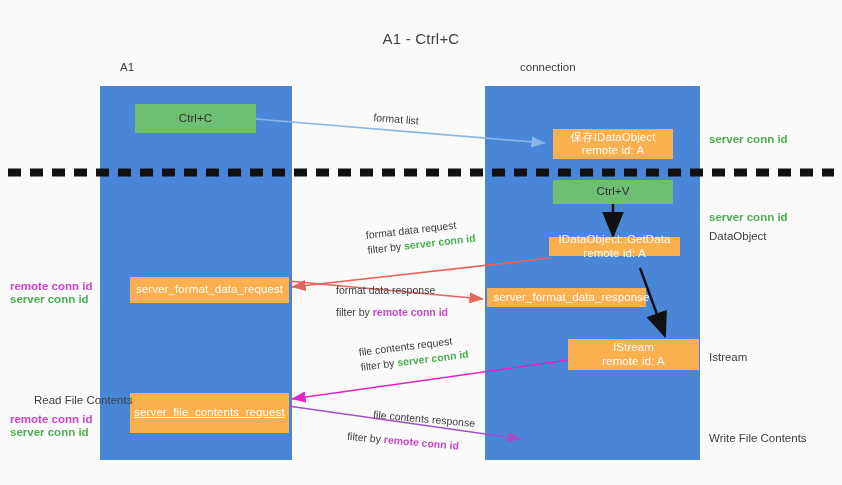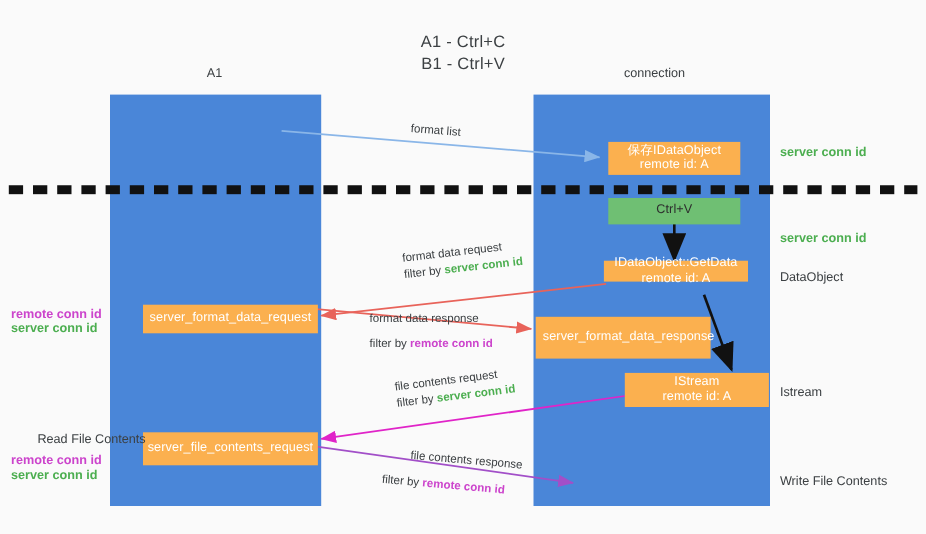--- a/index.html
+++ b/index.html
@@ -39,21 +39,20 @@
     color: #3c4043;
     letter-spacing: .2px;
     margin-top: 20px;
   }
   .title.l1 { top: 10px; }
   .title.l2 { top: 30px; }
 
   
   .col-head {
     position: absolute;
-    text-align: center;
     font-size: 11.5px;
     color: #3c4043;
     line-height: 14px;
   }
 
   
   .lane {
     position: absolute;
     background: #4a86d8;
   }
@@ -106,21 +105,20 @@
     width: 842px;
     height: 9px;
   }
 </style>
 </head>
 <body>
 
 <div id="stage">
 
   <div class="title l1">A1 - Ctrl+C</div>
-  <div class="title l2">B1 - Ctrl+V</div>
 
   <div class="col-head" style="left:120px; top:60px; width:150px;">
     <div>A1</div>
   </div>
   <div class="col-head" style="left:520px; top:60px; width:150px;">
     <div>connection</div>
   </div>
 
   <div class="lane" style="left:100px; top:86px; width:192px; height:374px;"></div>
   <div class="lane" style="left:485px; top:86px; width:215px; height:374px;"></div>
@@ -156,58 +154,61 @@
 
     <line x1="568" y1="360" x2="292" y2="399" stroke="#e024c8" stroke-width="1.6" marker-end="url(#ah-magenta)"></line>
 
     <line x1="288" y1="406" x2="521" y2="439" stroke="#a24fc8" stroke-width="1.6" marker-end="url(#ah-purple)"></line>
   </svg>
 
   <svg class="dashes" viewBox="0 0 842 9">
     <line x1="8" y1="4.5" x2="834" y2="4.5" stroke="#111111" stroke-width="8" stroke-dasharray="13 9" stroke-linecap="butt"></line>
   </svg>
 
+  <div class="box green" style="left:135px; top:104px; width:121px; height:29px;">
+    <span>Ctrl+C</span>
+  </div>
 
   <div class="box orange" style="left:130px; top:277px; width:159px; height:26px;">
     <span>server_format_data_request</span>
   </div>
 
-  <div class="box orange" style="left:130px; top:393px; width:159px; height:30px;">
+  <div class="box orange" style="left:130px; top:393px; width:159px; height:40px;text-decoration:underline;">
     <span>server_file_contents_request</span>
   </div>
 
   <div class="box orange" style="left:553px; top:129px; width:120px; height:30px;">
     <span>保存IDataObject</span>
     <span>remote id: A</span>
   </div>
 
   <div class="box green" style="left:553px; top:180px; width:120px; height:24px;">
     <span>Ctrl+V</span>
   </div>
 
   <div class="box orange" style="left:549px; top:237px; width:131px; height:19px;">
     <span>IDataObject::GetData</span>
     <span>remote id: A</span>
   </div>
 
-  <div class="box orange" style="left:487px; top:288px; width:159px; height:38px;padding-left:10px;">
+  <div class="box orange" style="left:487px; top:288px; width:159px; height:19px;padding-left:10px;">
     <span>server_format_data_response</span>
   </div>
 
   <div class="box orange" style="left:568px; top:339px; width:131px; height:31px;">
     <span>IStream</span>
     <span>remote id: A</span>
   </div>
 
 
   <div class="side-label green" style="left:709px; top:132px;">server conn id</div>
 
   <div class="side-label green" style="left:709px; top:210px;">server conn id</div>
 
-  <div class="side-label dark" style="left:709px; top:245px;text-align:center;">DataObject</div>
+  <div class="side-label dark" style="left:709px; top:229px;text-align:center;">DataObject</div>
 
   <div class="side-label dark" style="left:709px; top:350px;">Istream</div>
 
   <div class="side-label dark" style="left:709px; top:431px;">Write File Contents</div>
 
   <div class="side-label magenta" style="left:10px; top:279px;">remote conn id</div>
   <div class="side-label green" style="left:10px; top:292px;">server conn id</div>
 
   <div class="side-label dark" style="left:10px; top:393px;margin-left:24px;">Read File Contents</div>
   <div class="side-label magenta" style="left:10px; top:412px;">remote conn id</div>

